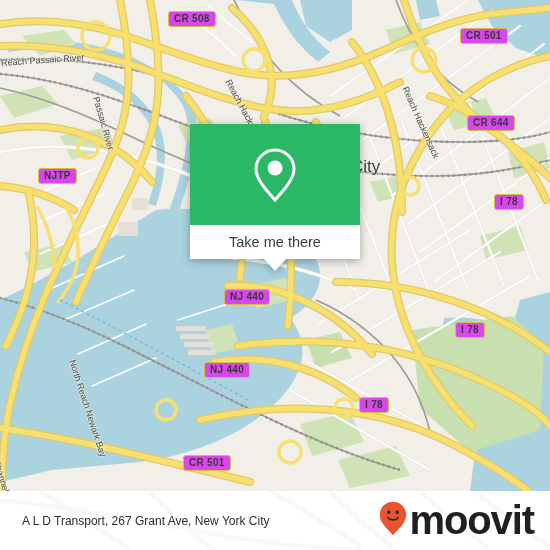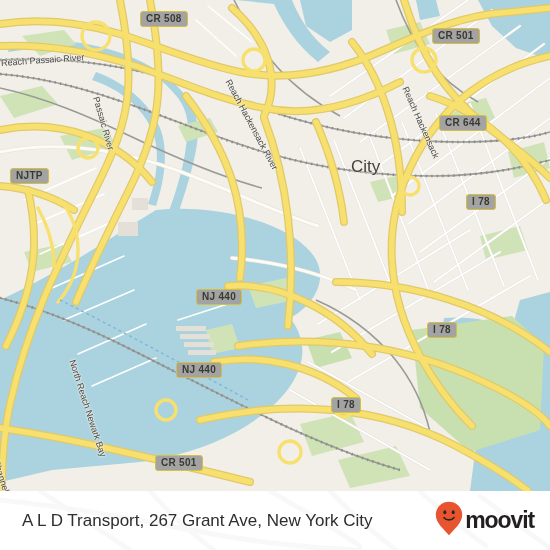--- a/index.html
+++ b/index.html
@@ -29,31 +29,32 @@
     width: 550px;
     height: 491px;
     overflow: hidden;
     background: #f2efe9;
   }
   #map svg { display: block; }
 
   
   .shield {
     position: absolute;
-    background: #a3a3a3;
+    background: #d946ef;
     border: 1px solid #d4bf3f;
     border-radius: 3px;
     color: #3a3a32;
     font-size: 10px;
     font-weight: bold;
     letter-spacing: .3px;
     padding: 1px 5px 2px 5px;
     line-height: 11px;
     white-space: nowrap;
     font-family: "Liberation Sans", sans-serif;
+    margin-left: 28px;
   }
 
   
   .maplabel {
     position: absolute;
     color: #4a4a46;
     font-size: 9px;
     white-space: nowrap;
     font-family: "Liberation Sans", sans-serif;
     text-shadow: 0 0 2px #f2efe9, 0 0 2px #f2efe9, 0 0 3px #f2efe9;
@@ -142,32 +143,32 @@
     width: 550px;
     height: 59px;
     display: flex;
     align-items: center;
     justify-content: space-between;
     padding: 0 16px 0 22px;
     box-sizing: border-box;
   }
   #footer-caption {
     color: #2e2e2e;
-    font-size: 17px;
+    font-size: 12px;
     white-space: nowrap;
     font-family: "Liberation Sans", sans-serif;
   }
   #brand {
     display: flex;
     align-items: center;
     gap: 2px;
   }
   #brand-wordmark {
     color: #231f20;
-    font-size: 23px;
+    font-size: 40px;
     font-weight: bold;
     letter-spacing: -1.1px;
     line-height: 31px;
     font-family: "Liberation Sans", sans-serif;
   }
 </style>
 </head>
 <body>
 
 <div id="app">
@@ -414,20 +415,34 @@
       <div class="shield" style="left:439px;top:115px;">CR 644</div>
       <div class="shield" style="left:466px;top:194px;">I 78</div>
       <div class="shield" style="left:10px; top:168px;">NJTP</div>
       <div class="shield" style="left:196px;top:289px;">NJ 440</div>
       <div class="shield" style="left:427px;top:322px;">I 78</div>
       <div class="shield" style="left:176px;top:362px;">NJ 440</div>
       <div class="shield" style="left:331px;top:397px;">I 78</div>
       <div class="shield" style="left:155px;top:455px;">CR 501</div>
     </div>
 
+    <div id="popup">
+      <div id="popup-image">
+        <span>
+          <svg width="44" height="56" viewBox="0 0 44 56">
+            <path d="M22,3 C11.5,3 3,11.5 3,22 C3,32.5 14,44 22,53 C30,44 41,32.5 41,22 C41,11.5 32.5,3 22,3 Z" fill="none" stroke="#ffffff" stroke-width="3"></path>
+            <circle cx="22" cy="21" r="7.5" fill="#ffffff"></circle>
+          </svg>
+        </span>
+      </div>
+      <div id="popup-action">
+        <span>Take me there</span>
+      </div>
+      <div id="popup-tail"></div>
+    </div>
 
   </div>
 
   <div id="footer">
     <svg id="footer-watermark" width="550" height="550" viewBox="0 0 550 550">
       <g stroke="#d8d8d8" stroke-width="5" fill="none" stroke-linecap="round">
         <path d="M0,500 C60,506 120,516 180,528 C240,540 300,548 360,550"></path>
         <path d="M40,491 C70,510 100,530 130,550"></path>
         <path d="M150,491 C170,514 192,534 214,550"></path>
         <path d="M270,491 C300,508 330,526 360,546"></path>

